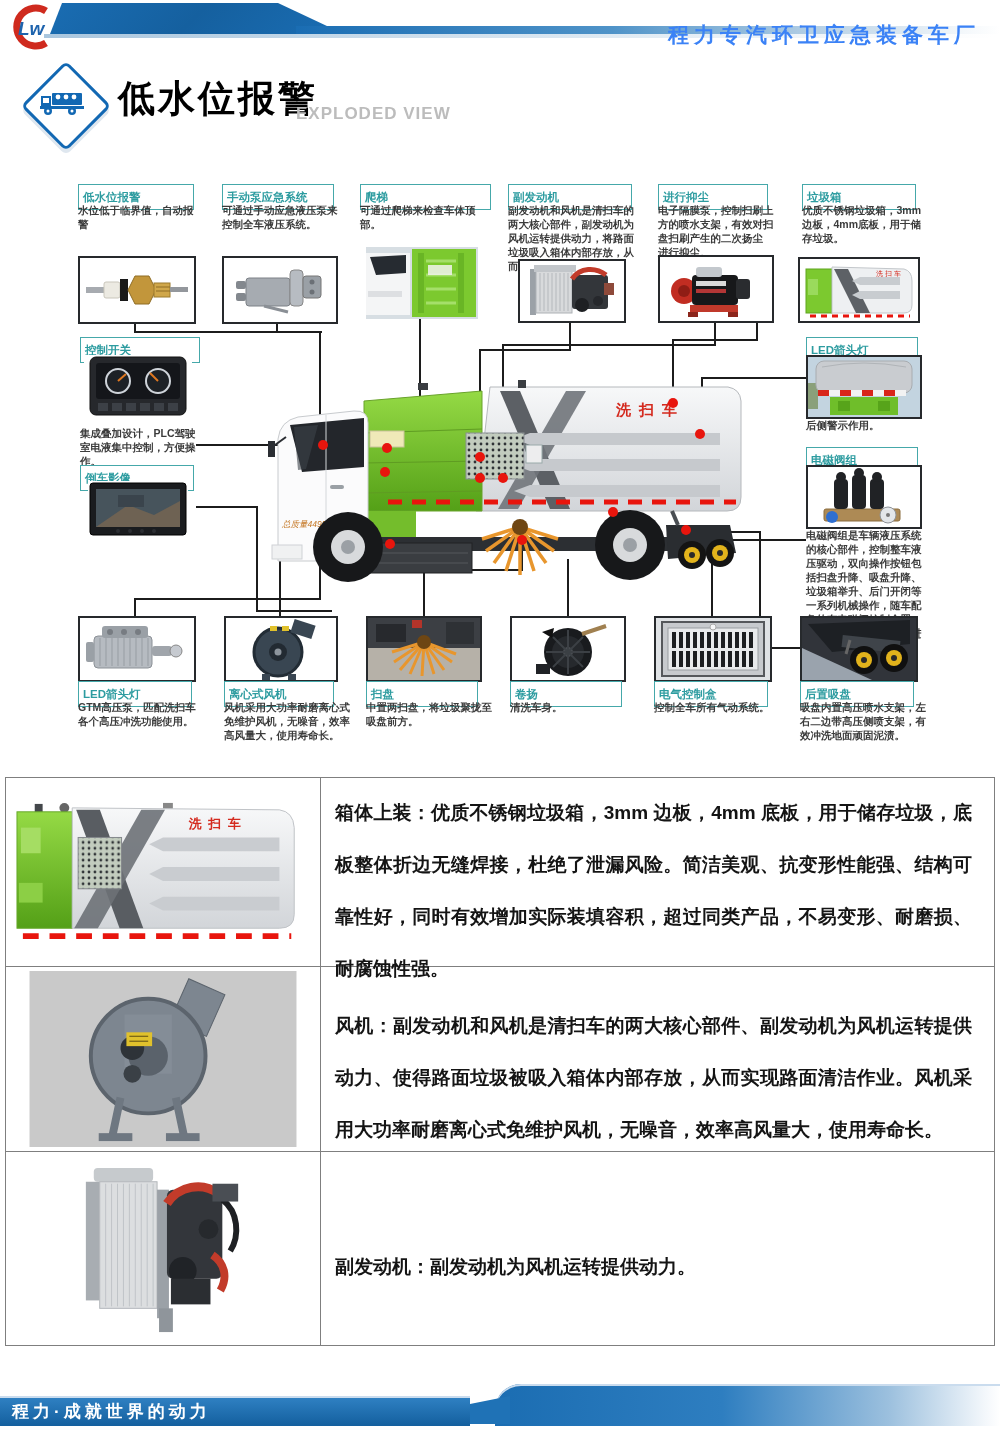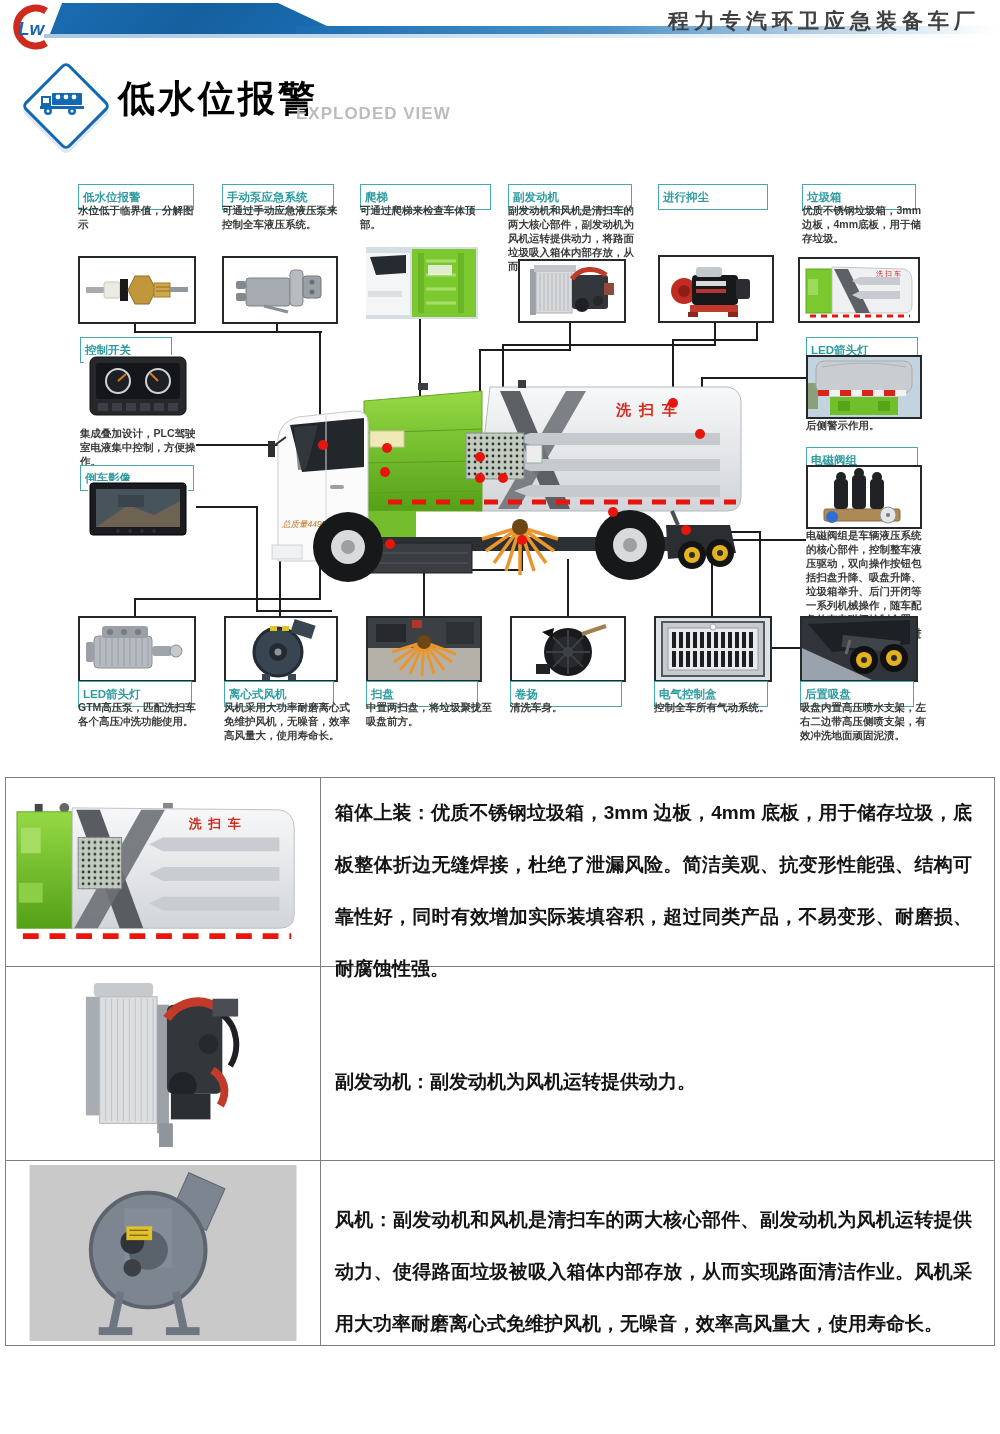--- a/index.html
+++ b/index.html
@@ -7,21 +7,21 @@
         font-family:"Liberation Sans","DejaVu Sans",sans-serif;}
   .abs{position:absolute;}
   
   .hband-thick{position:absolute;left:44px;top:3px;width:300px;height:31px;
     background:linear-gradient(135deg,#1a6db3 0%,#15609f 50%,#1a6db3 100%);
     clip-path:polygon(18px 0%,78% 0%,100% 100%,6px 100%);}
   .hband-thin{position:absolute;left:296px;top:26px;width:704px;height:8px;
     background:linear-gradient(90deg,#1a6db3 0%,#4f93c8 45%,#b9d2e6 75%,#f4f8fb 95%,#fff 100%);}
   .hband-under{position:absolute;left:44px;top:34px;width:951px;height:4px;
     background:linear-gradient(90deg,#a9c6de 0%,#dfeaf3 60%,#fff 100%);}
-  .htitle{position:absolute;right:20px;top:7px;font-size:21px;font-weight:800;color:#404040;
+  .htitle{position:absolute;right:20px;top:21px;font-size:21px;font-weight:800;color:#3b82f6;
     letter-spacing:5px;white-space:nowrap;}
   .fband-thick{position:absolute;left:495px;top:0;width:505px;height:42px;border-top-left-radius:26px;
     background:linear-gradient(90deg,#1b6db2 0%,#2e7ec0 45%,#9cc0de 78%,#f3f7fb 97%,#fff 100%);
     box-shadow:inset 0 2px 0 #cadcee;}
   .fband-curve{position:absolute;left:440px;top:12px;width:70px;height:28px;background:#1f72b6;
     clip-path:polygon(0 50%,100% 0,100% 100%,0 100%);}
   .fband-thin{position:absolute;left:0;top:12px;width:470px;height:28px;
     background:linear-gradient(180deg,#2f80c2 0%,#135f9e 100%);border-top:2px solid #cadcee;}
   .fslogan{position:absolute;left:12px;top:16px;font-size:17px;font-weight:bold;color:#fff;
     letter-spacing:4px;white-space:nowrap;}
@@ -230,21 +230,21 @@
     <div class="dot" style="left:498px;top:473px"></div>
     <div class="dot" style="left:668px;top:398px"></div>
     <div class="dot" style="left:695px;top:429px"></div>
     <div class="dot" style="left:608px;top:507px"></div>
     <div class="dot" style="left:517px;top:535px"></div>
     <div class="dot" style="left:681px;top:525px"></div>
     <div class="dot" style="left:385px;top:539px"></div>
   </div>
 
   <div class="ct" style="left:78px;top:184px;width:116px">低水位报警</div>
-  <div class="cd" style="left:78px;top:204px;width:124px">水位低于临界值，分解图示</div>
+  <div class="cd" style="left:78px;top:204px;width:124px">水位低于临界值，自动报警</div>
   <div class="th b" style="left:78px;top:256px;width:114px;height:64px">
     <svg viewBox="0 0 114 64">
         <rect width="114" height="64" fill="#fff"></rect>
       <rect x="6" y="29" width="20" height="6" fill="#a7abb0"></rect>
       <rect x="24" y="24" width="16" height="16" rx="2" fill="#eceae2" stroke="#c9c6bb"></rect>
       <rect x="40" y="21" width="8" height="22" fill="#191919"></rect>
       <polygon points="48,32 55,18 69,18 76,32 69,46 55,46" fill="#c2963b" stroke="#8f6d25"></polygon>
       <rect x="74" y="25" width="16" height="14" fill="#d0a74a" stroke="#9c7a2c"></rect>
       <line x1="76" y1="29" x2="90" y2="29" stroke="#8f6d25"></line>
         <line x1="76" y1="33" x2="90" y2="33" stroke="#8f6d25"></line>
@@ -309,20 +309,21 @@
       <rect x="14" y="4" width="42" height="7" fill="#c2c6ca"></rect>
       <rect x="52" y="14" width="36" height="34" rx="3" fill="#33363a"></rect>
       <circle cx="62" cy="44" r="7" fill="#1e2023"></circle>
         <circle cx="78" cy="40" r="5" fill="#26282c"></circle>
       <path d="M52,18 C60,6 76,6 86,14" stroke="#c23b2a" stroke-width="5" fill="none"></path>
       <rect x="84" y="22" width="10" height="12" fill="#8e4a3a"></rect>
       </svg>
   </div>
 
   <div class="ct" style="left:658px;top:184px;width:110px">进行抑尘</div>
+  <div class="cd" style="left:658px;top:204px;width:118px">电子隔膜泵，控制扫刷上方的喷水支架，有效对扫盘扫刷产生的二次扬尘 进行抑尘。</div>
   <div class="th b" style="left:658px;top:255px;width:112px;height:64px">
     <svg viewBox="0 0 112 64">
         <rect width="112" height="64" fill="#fff"></rect>
       <circle cx="24" cy="34" r="13" fill="#c12d22"></circle>
         <circle cx="24" cy="34" r="6" fill="#8f1d15"></circle>
       <rect x="32" y="18" width="46" height="30" rx="4" fill="#17181a"></rect>
       <rect x="36" y="24" width="30" height="5" fill="#d9d9d9"></rect>
         <rect x="36" y="32" width="30" height="4" fill="#b33636"></rect>
       <rect x="36" y="10" width="26" height="10" rx="3" fill="#c3c8cd"></rect>
       <rect x="76" y="22" width="14" height="20" rx="3" fill="#2a2c2f"></rect>
@@ -341,21 +342,21 @@
       <rect x="8" y="20" width="10" height="16" fill="#9ada5c"></rect>
       <path d="M32,8 L104,10 Q112,12 112,22 L112,46 Q112,54 104,54 L32,54 Z" fill="#eef0f2" stroke="#c3c7cb"></path>
       <polygon points="34,10 48,10 70,54 56,54" fill="#5d6166"></polygon>
       <polygon points="60,18 100,18 100,26 60,26 52,22" fill="#c8ccd0"></polygon>
       <polygon points="60,32 100,32 100,40 60,40 52,36" fill="#c8ccd0"></polygon>
       <text x="76" y="17" font-size="7" fill="#d42a1e" letter-spacing="2">洗扫车</text>
       <line x1="10" y1="57" x2="110" y2="57" stroke="#e8150d" stroke-width="3" stroke-dasharray="6 5"></line>
       </svg>
   </div>
 
-  <div class="ct" style="left:80px;top:337px;width:92px">控制开关</div>
+  <div class="ct" style="left:80px;top:337px;width:120px">控制开关</div>
   <div class="th" style="left:84px;top:355px;width:108px;height:64px">
     <svg viewBox="0 0 108 64">
         <rect width="108" height="64" fill="#fff"></rect>
       <rect x="6" y="2" width="96" height="58" rx="6" fill="#26282c" stroke="#111"></rect>
       <rect x="12" y="8" width="84" height="36" rx="3" fill="#14161a"></rect>
       <circle cx="34" cy="26" r="12" fill="#1d2126" stroke="#cfd4da" stroke-width="2"></circle>
       <line x1="34" y1="26" x2="42" y2="19" stroke="#e07820" stroke-width="2"></line>
       <circle cx="74" cy="26" r="12" fill="#1d2126" stroke="#cfd4da" stroke-width="2"></circle>
       <line x1="74" y1="26" x2="66" y2="18" stroke="#e07820" stroke-width="2"></line>
       <g fill="#3c4046">
@@ -590,20 +591,42 @@
           <rect x="64" y="40" width="44" height="52" fill="url(#patMesh)" stroke="#84888c"></rect>
           <polygon points="150,40 268,40 268,54 150,54 136,47" fill="#c9ccd0"></polygon>
           <polygon points="150,70 268,70 268,84 150,84 136,77" fill="#c9ccd0"></polygon>
           <polygon points="150,100 268,100 268,114 150,114 136,107" fill="#c9ccd0"></polygon>
           <text x="176" y="30" font-size="13" font-weight="bold" fill="#d42a1e" letter-spacing="7">洗扫车</text>
           <line x1="8" y1="140" x2="280" y2="140" stroke="#e8150d" stroke-width="6" stroke-dasharray="16 11"></line>
         </svg>
       </div>
       <div class="dtext">
           <span>箱体上装：优质不锈钢垃圾箱，3mm 边板，4mm 底板，用于储存垃圾，底板整体折边无缝焊接，杜绝了泄漏风险。简洁美观、抗变形性能强、结构可靠性好，同时有效增加实际装填容积，超过同类产品，不易变形、耐磨损、耐腐蚀性强。</span>
+        </div>
+    </div>
+    <div class="drow" style="height:184px">
+      <div class="dimg">
+        <svg viewBox="0 0 270 178" style="width:268px;height:176px">
+          <rect width="270" height="178" fill="#c9c9c9"></rect>
+          <rect x="150" y="14" width="40" height="46" fill="#7d8690" stroke="#5c646d" transform="rotate(24 170 37)"></rect>
+          <circle cx="120" cy="86" r="58" fill="#7d8690" stroke="#5c646d" stroke-width="4"></circle>
+          <rect x="96" y="44" width="48" height="60" fill="#8b949e" opacity="0.5"></rect>
+          <circle cx="120" cy="86" r="20" fill="#5a626b"></circle>
+          <circle cx="104" cy="78" r="12" fill="#2e3338"></circle>
+            <circle cx="104" cy="104" r="9" fill="#3a4046"></circle>
+          <rect x="98" y="62" width="26" height="14" fill="#e0c12c"></rect>
+          <line x1="101" y1="66" x2="120" y2="66" stroke="#5a4a10"></line>
+            <line x1="101" y1="71" x2="120" y2="71" stroke="#5a4a10"></line>
+          <path d="M92,128 L84,166 M148,128 L156,166" stroke="#6e7781" stroke-width="8" fill="none"></path>
+          <rect x="70" y="164" width="34" height="8" fill="#6e7781"></rect>
+            <rect x="138" y="164" width="34" height="8" fill="#6e7781"></rect>
+        </svg>
+      </div>
+      <div class="dtext">
+          <span>风机：副发动机和风机是清扫车的两大核心部件、副发动机为风机运转提供动力、使得路面垃圾被吸入箱体内部存放，从而实现路面清洁作业。风机采用大功率耐磨离心式免维护风机，无噪音，效率高风量大，使用寿命长。</span>
         </div>
     </div>
     <div class="drow" style="height:193px">
       <div class="dimg">
         <svg viewBox="0 0 200 180" style="width:200px;height:178px">
           <rect width="200" height="180" fill="#fff"></rect>
           <rect x="30" y="8" width="60" height="14" rx="4" fill="#c6cacd"></rect>
           <rect x="22" y="22" width="14" height="120" fill="#a8adb2"></rect>
           <rect x="36" y="22" width="58" height="128" fill="#dcdee0" stroke="#b2b6ba"></rect>
           <g stroke="#bfc3c7">
@@ -626,38 +649,22 @@
           <path d="M160,40 C176,52 178,76 168,92" stroke="#1e2023" stroke-width="6" fill="none"></path>
           <rect x="150" y="24" width="26" height="18" fill="#4a4e54"></rect>
           <rect x="108" y="120" width="40" height="26" fill="#2b2e32"></rect>
           <rect x="96" y="150" width="14" height="24" fill="#8f959b"></rect>
         </svg>
       </div>
       <div class="dtext">
           <span>副发动机：副发动机为风机运转提供动力。</span>
         </div>
     </div>
-    <div class="drow" style="height:184px">
-      <div class="dimg">
-        <svg viewBox="0 0 270 178" style="width:268px;height:176px">
-          <rect width="270" height="178" fill="#c9c9c9"></rect>
-          <rect x="150" y="14" width="40" height="46" fill="#7d8690" stroke="#5c646d" transform="rotate(24 170 37)"></rect>
-          <circle cx="120" cy="86" r="58" fill="#7d8690" stroke="#5c646d" stroke-width="4"></circle>
-          <rect x="96" y="44" width="48" height="60" fill="#8b949e" opacity="0.5"></rect>
-          <circle cx="120" cy="86" r="20" fill="#5a626b"></circle>
-          <circle cx="104" cy="78" r="12" fill="#2e3338"></circle>
-            <circle cx="104" cy="104" r="9" fill="#3a4046"></circle>
-          <rect x="98" y="62" width="26" height="14" fill="#e0c12c"></rect>
-          <line x1="101" y1="66" x2="120" y2="66" stroke="#5a4a10"></line>
-            <line x1="101" y1="71" x2="120" y2="71" stroke="#5a4a10"></line>
-          <path d="M92,128 L84,166 M148,128 L156,166" stroke="#6e7781" stroke-width="8" fill="none"></path>
-          <rect x="70" y="164" width="34" height="8" fill="#6e7781"></rect>
-            <rect x="138" y="164" width="34" height="8" fill="#6e7781"></rect>
-        </svg>
-      </div>
-      <div class="dtext">
-          <span>风机：副发动机和风机是清扫车的两大核心部件、副发动机为风机运转提供动力、使得路面垃圾被吸入箱体内部存放，从而实现路面清洁作业。风机采用大功率耐磨离心式免维护风机，无噪音，效率高风量大，使用寿命长。</span>
-        </div>
-    </div>
-  </div>
-
+  </div>
+
+  <div class="abs" style="left:0;top:1384px;width:1000px;height:50px">
+    <div class="fband-thick"></div>
+    <div class="fband-curve"></div>
+    <div class="fband-thin"></div>
+    <div class="fslogan">程力·成就世界的动力</div>
+  </div>
 
 </div>
 
 </body></html>

